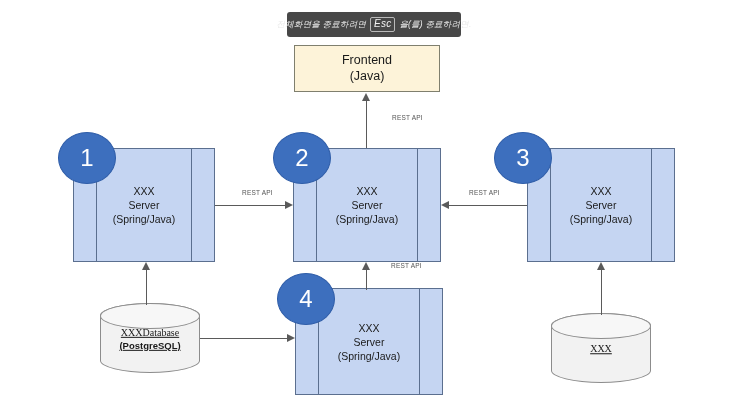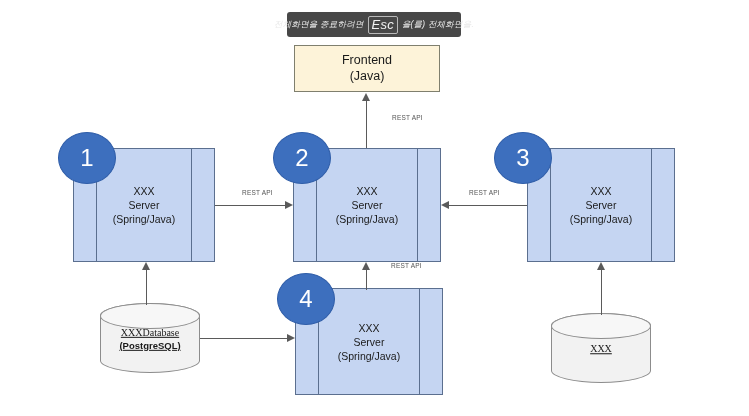--- a/index.html
+++ b/index.html
@@ -35,21 +35,21 @@
     font-size: 8.5px;
     letter-spacing: 0.2px;
     white-space: nowrap;
     font-style: italic;
   }
   .toast .esc-key {
     display: inline-block;
     border: 1px solid #b9b9b9;
     border-radius: 2px;
     padding: 1px 3px 2px 3px;
-    font-size: 13px;
+    font-size: 10px;
     line-height: 1;
     color: #f2f2f2;
   }
 
   
   .frontend {
     position: absolute;
     left: 294px;
     top: 45px;
     width: 146px;
@@ -187,21 +187,21 @@
   }
 </style>
 </head>
 <body>
 
 <div id="canvas">
 
   <div class="toast">
     <span>전체화면을 종료하려면</span>
     <span class="esc-key">Esc</span>
-    <span>을(를) 전체화면을.</span>
+    <span>을(를) 종료하려면.</span>
   </div>
 
   <div class="frontend">
     <div>Frontend</div>
     <div>(Java)</div>
   </div>
 
   <div class="line v" style="left:366px; top:100px; height:48px;"></div>
   <div class="arrow up" style="left:362px; top:93px;"></div>
   <div class="edge-label" style="left:392px; top:114px;">REST API</div>

